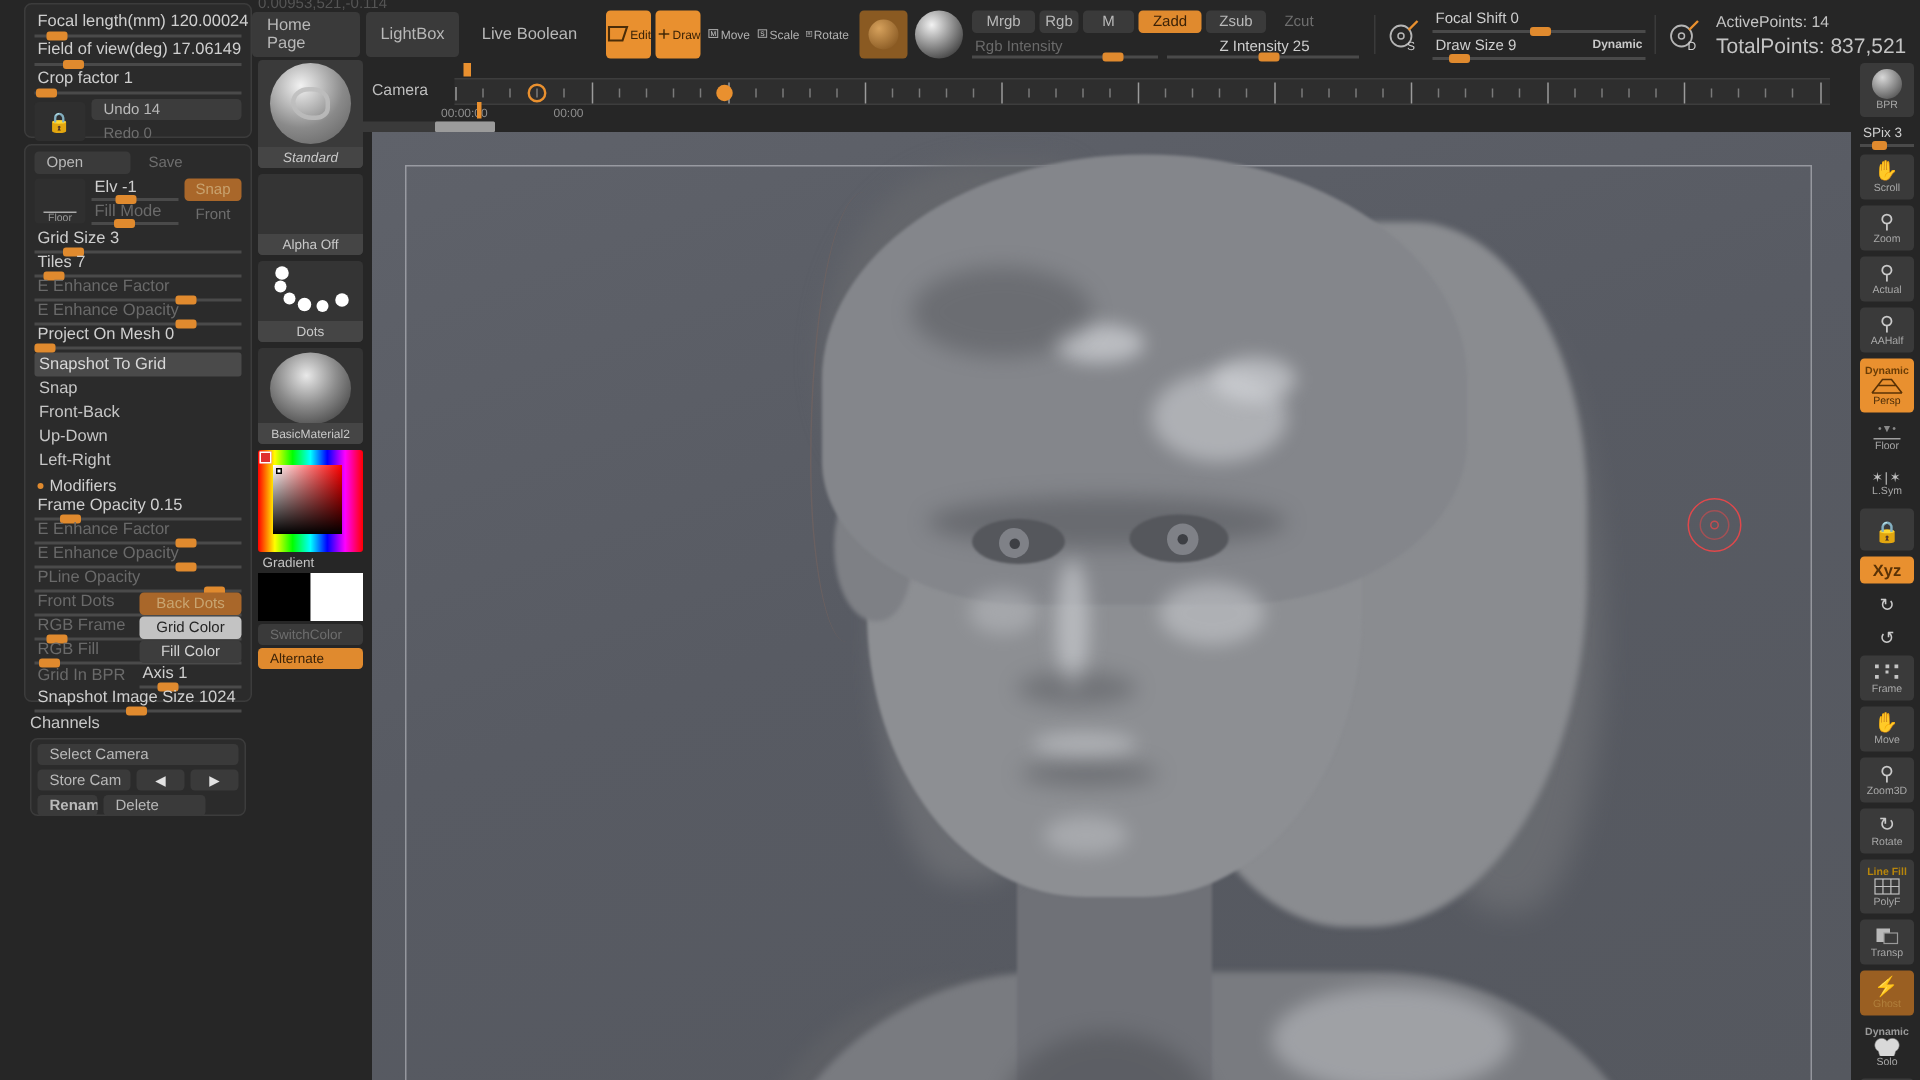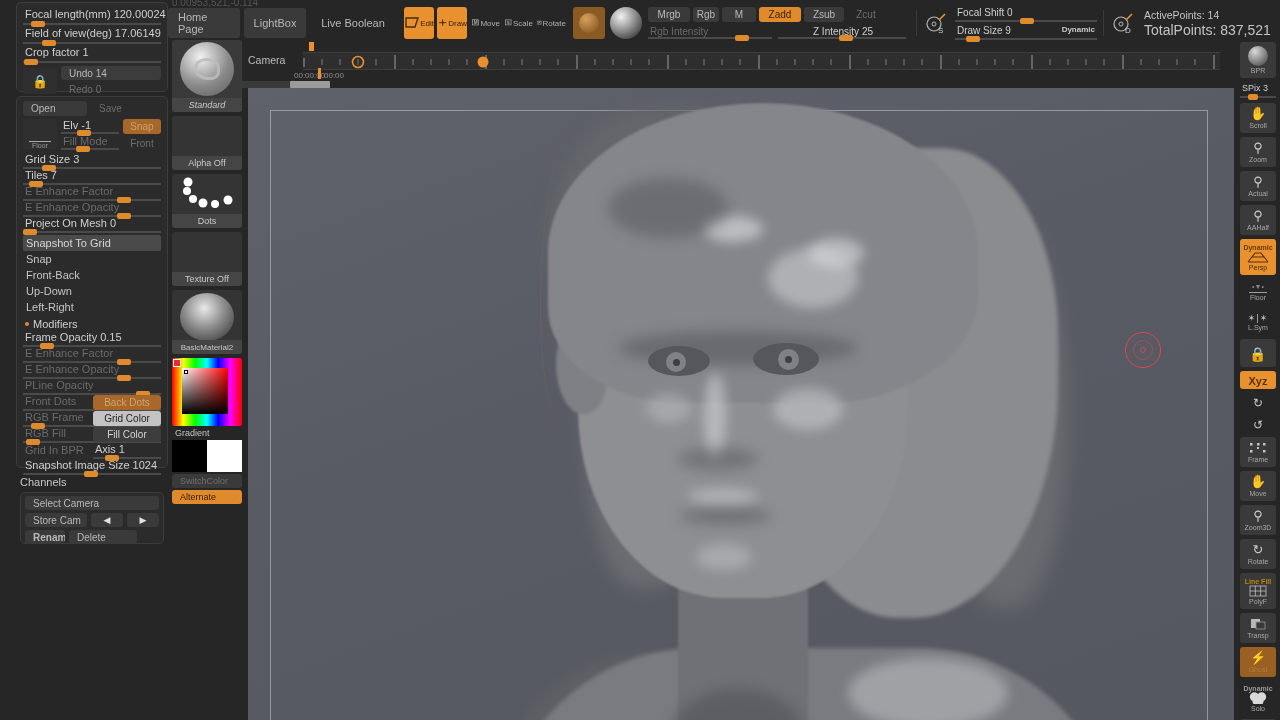--- a/index.html
+++ b/index.html
@@ -475,21 +475,21 @@
             <line x1="856" y1="6" x2="856" y2="12"></line>
         <line x1="874" y1="6" x2="874" y2="12"></line>
             <line x1="892" y1="6" x2="892" y2="12"></line>
       </g>
       <circle cx="55" cy="9" r="5.5" fill="none" stroke="#e9902f" stroke-width="1.6"></circle>
       <circle cx="180" cy="9" r="5.5" fill="#e9902f"></circle>
     </svg>
   </div>
   <div style="position:absolute;left:46px;top:27px;font-size:8px;color:#8f8f8f;">00:00:00</div>
   <div style="position:absolute;left:70px;top:24px;width:3px;height:11px;background:#e9902f;"></div>
-  <div style="position:absolute;left:76px;top:27px;font-size:8px;color:#8f8f8f;">00:00</div>
+  <div style="position:absolute;left:76px;top:27px;font-size:8px;color:#8f8f8f;padding-left:45px;">00:00</div>
   <div style="position:absolute;left:-28px;top:37px;width:110px;height:7px;background:#3a3a3a;border-radius:1px;"></div>
   <div style="position:absolute;left:42px;top:37px;width:40px;height:7px;background:#9b9b9b;border-radius:1px;"></div>
 </div>
 
 <div id="tool-col">
   <div class="tool-slot" style="height:72px;font-style:italic;">
     <div style="position:absolute;left:8px;top:2px;width:54px;height:54px;border-radius:50%;background:radial-gradient(circle at 38% 28%,#f2f2f2,#8a8a8a 55%,#5e5e5e);"></div>
     <div style="position:absolute;left:22px;top:18px;width:26px;height:22px;border:3px solid #bdbdbd;border-radius:50% 50% 40% 60%;opacity:.85;"></div>
     <div class="tool-cap">Standard</div>
   </div>
@@ -503,23 +503,20 @@
       <circle cx="16" cy="8" r="4.5" fill="#fff"></circle>
           <circle cx="15" cy="17" r="4" fill="#fff"></circle>
       <circle cx="21" cy="25" r="4" fill="#fff"></circle>
           <circle cx="31" cy="29" r="4.5" fill="#fff"></circle>
       <circle cx="43" cy="30" r="4" fill="#fff"></circle>
           <circle cx="56" cy="26" r="4.5" fill="#fff"></circle>
     </svg>
     <div class="tool-cap">Dots</div>
   </div>
 
-  <div class="tool-slot" style="height:54px;background:#343434;">
-    <div class="tool-cap">Texture Off</div>
-  </div>
 
   <div class="tool-slot" style="height:64px;background:#343434;">
     <div style="position:absolute;left:8px;top:3px;width:54px;height:48px;border-radius:50%;background:radial-gradient(circle at 45% 32%,#e9e9e9,#8d8d8d 45%,#2a2a2a);"></div>
     <div class="tool-cap" style="font-size:8px;">BasicMaterial2</div>
   </div>
 
   <div style="width:70px;height:68px;position:relative;border-radius:2px;overflow:hidden;
               background:linear-gradient(90deg,#f00,#ff0 16%,#0f0 33%,#0ff 50%,#00f 66%,#f0f 83%,#f00);">
     <div style="position:absolute;left:10px;top:10px;width:46px;height:46px;
                 background:linear-gradient(to top,#000,rgba(0,0,0,0)),linear-gradient(to right,#fff,#f00);"></div>

